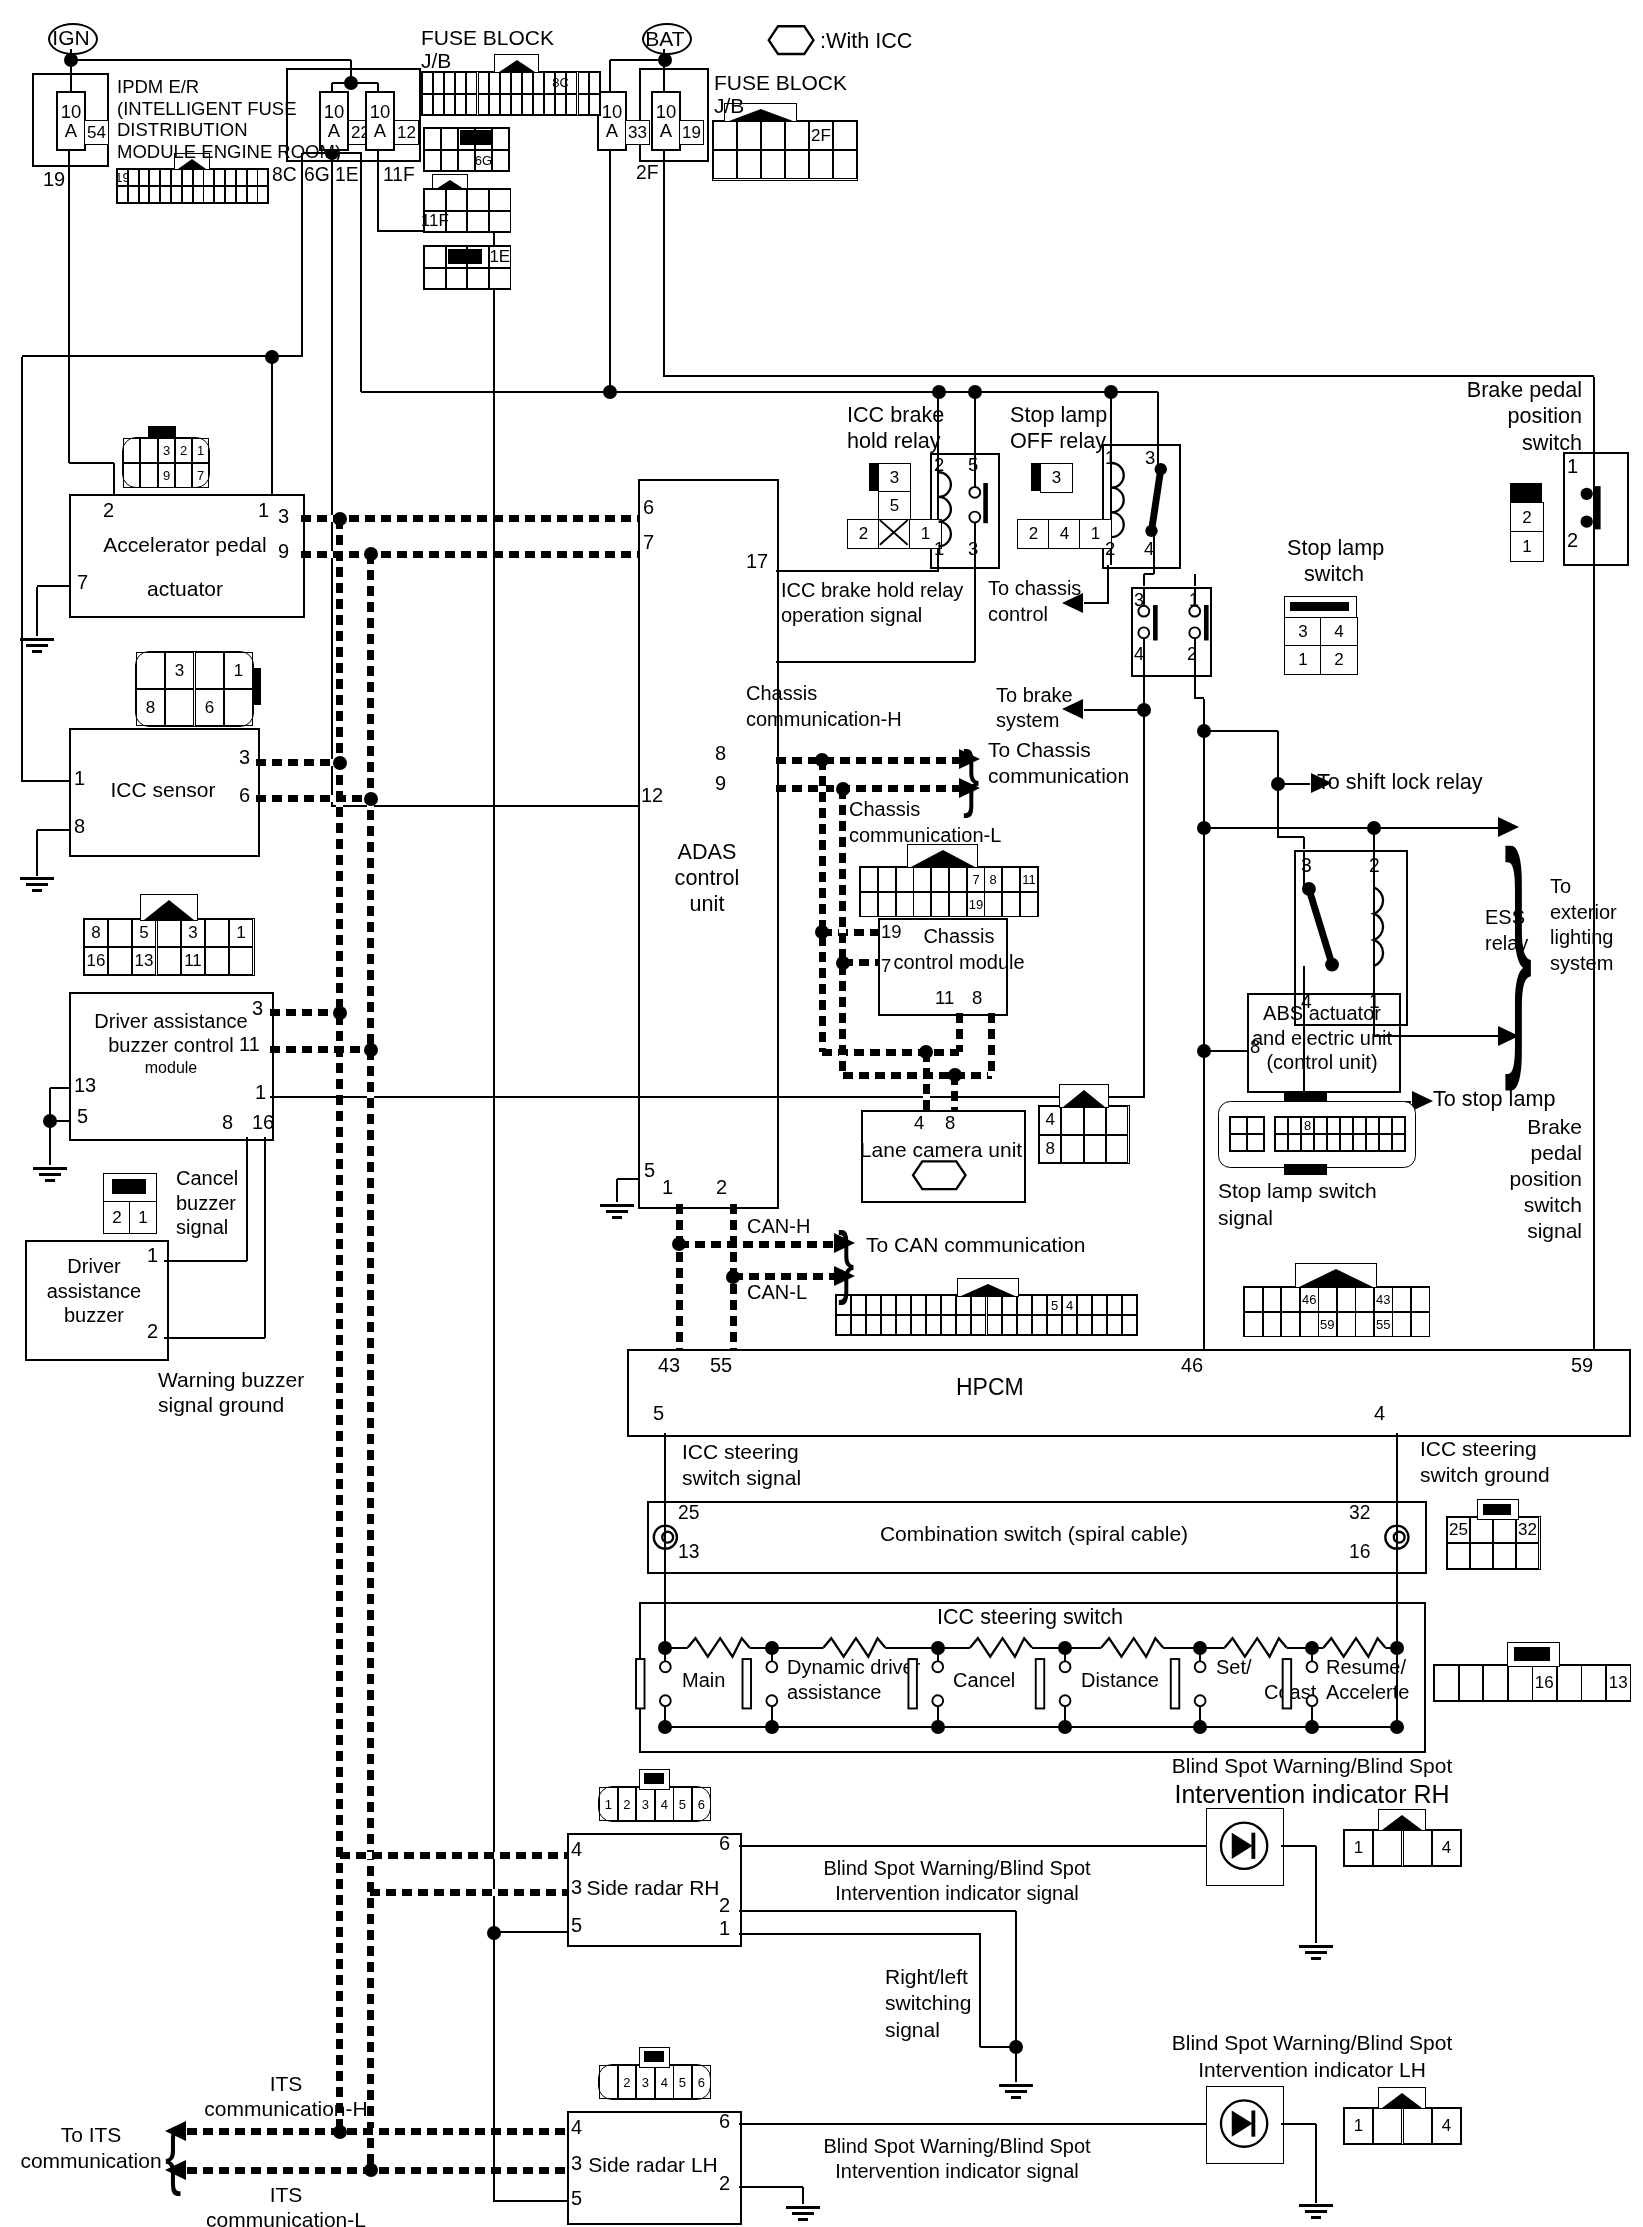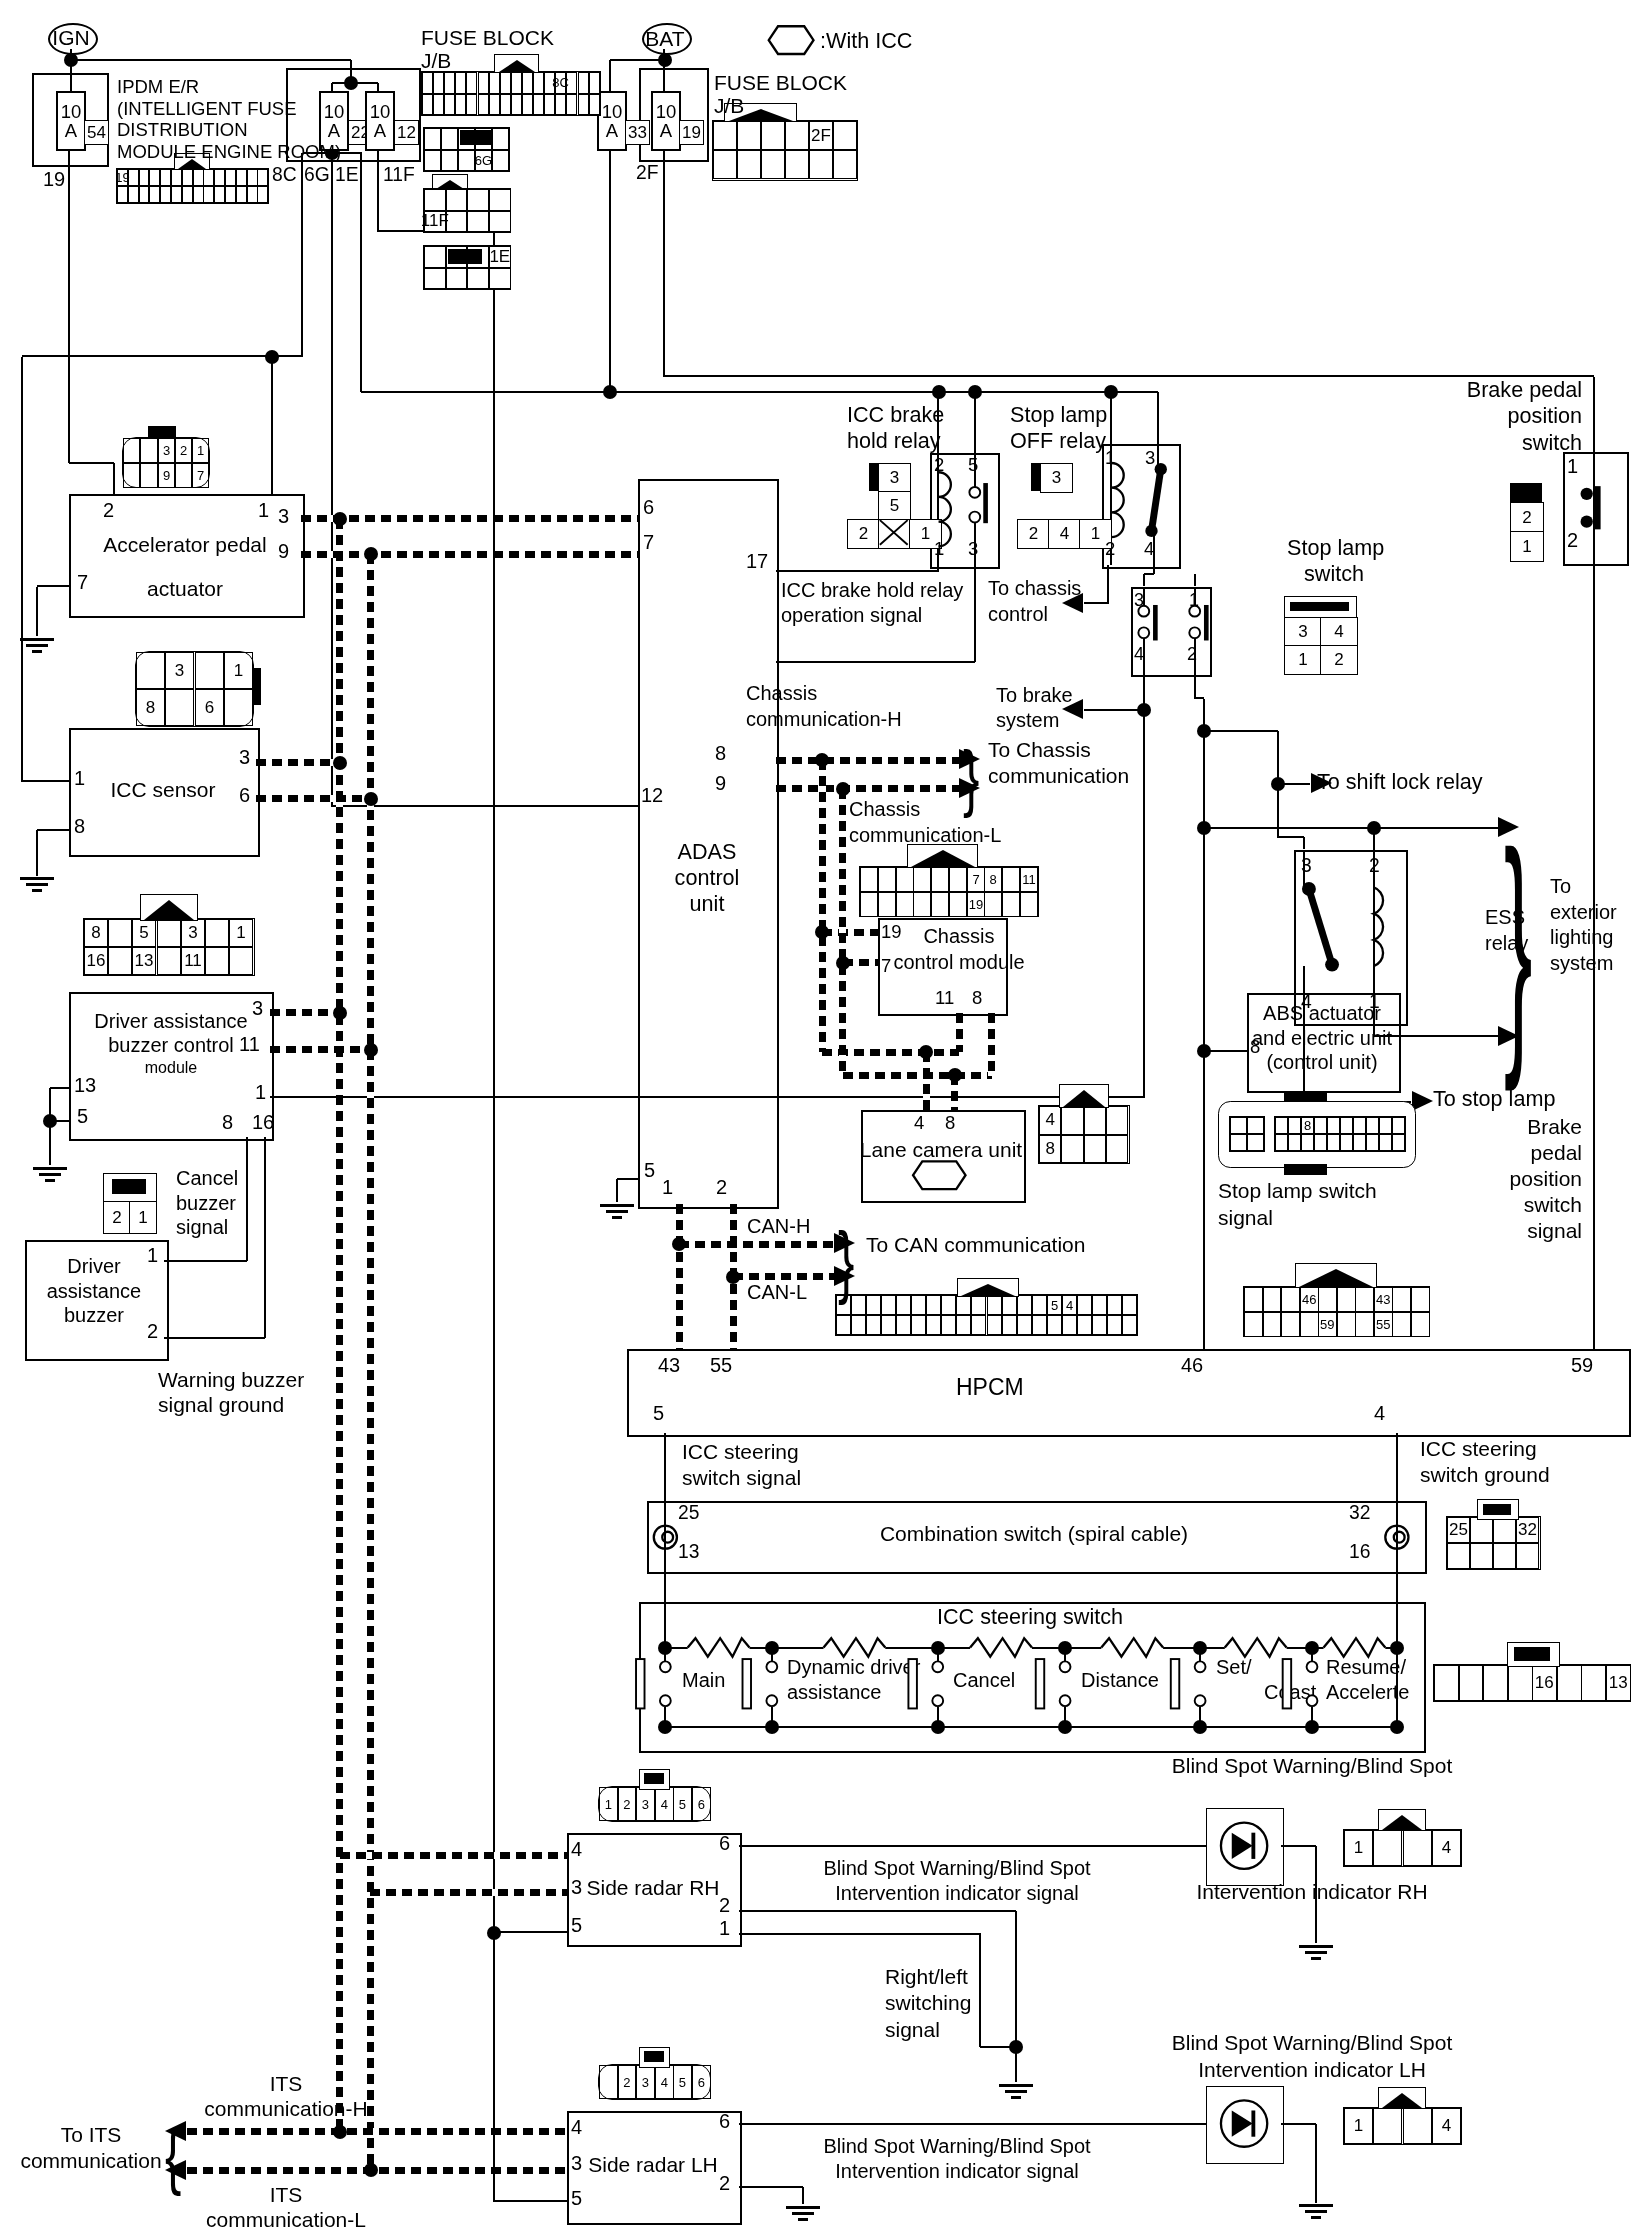--- a/index.html
+++ b/index.html
@@ -938,21 +938,21 @@
     <div class="txt l" style="left: 1326px; top: 1656px; font-size: 20px;">Resume/</div>
     <div class="txt l" style="left: 1326px; top: 1681px; font-size: 20px;">Accelerte</div>
     <div class="txt c" style="left: 653px; top: 1876px; font-size: 21px;">Side radar RH</div>
     <div class="txt l" style="left: 571px; top: 1838px; font-size: 20px;">4</div>
     <div class="txt l" style="left: 571px; top: 1876px; font-size: 20px;">3</div>
     <div class="txt l" style="left: 571px; top: 1914px; font-size: 20px;">5</div>
     <div class="txt l" style="left: 719px; top: 1832px; font-size: 20px;">6</div>
     <div class="txt l" style="left: 719px; top: 1894px; font-size: 20px;">2</div>
     <div class="txt l" style="left: 719px; top: 1917px; font-size: 20px;">1</div>
     <div class="txt c" style="left: 1312px; top: 1754px; font-size: 21px;">Blind Spot Warning/Blind Spot</div>
-    <div class="txt c" style="left: 1312px; top: 1880px; font-size: 21px;">Intervention indicator RH</div>
+    <div class="txt c" style="left: 1312px; top: 1780px; font-size: 25px;">Intervention indicator RH</div>
     <div class="txt c" style="left: 957px; top: 1857px; font-size: 20px;">Blind Spot Warning/Blind Spot</div>
     <div class="txt c" style="left: 957px; top: 1882px; font-size: 20px;">Intervention indicator signal</div>
     <div class="txt l" style="left: 885px; top: 1965px; font-size: 21px;">Right/left</div>
     <div class="txt l" style="left: 885px; top: 1991px; font-size: 21px;">switching</div>
     <div class="txt l" style="left: 885px; top: 2018px; font-size: 21px;">signal</div>
     <div class="txt c" style="left: 653px; top: 2153px; font-size: 21px;">Side radar LH</div>
     <div class="txt l" style="left: 571px; top: 2116px; font-size: 20px;">4</div>
     <div class="txt l" style="left: 571px; top: 2152px; font-size: 20px;">3</div>
     <div class="txt l" style="left: 571px; top: 2187px; font-size: 20px;">5</div>
     <div class="txt l" style="left: 719px; top: 2110px; font-size: 20px;">6</div>

